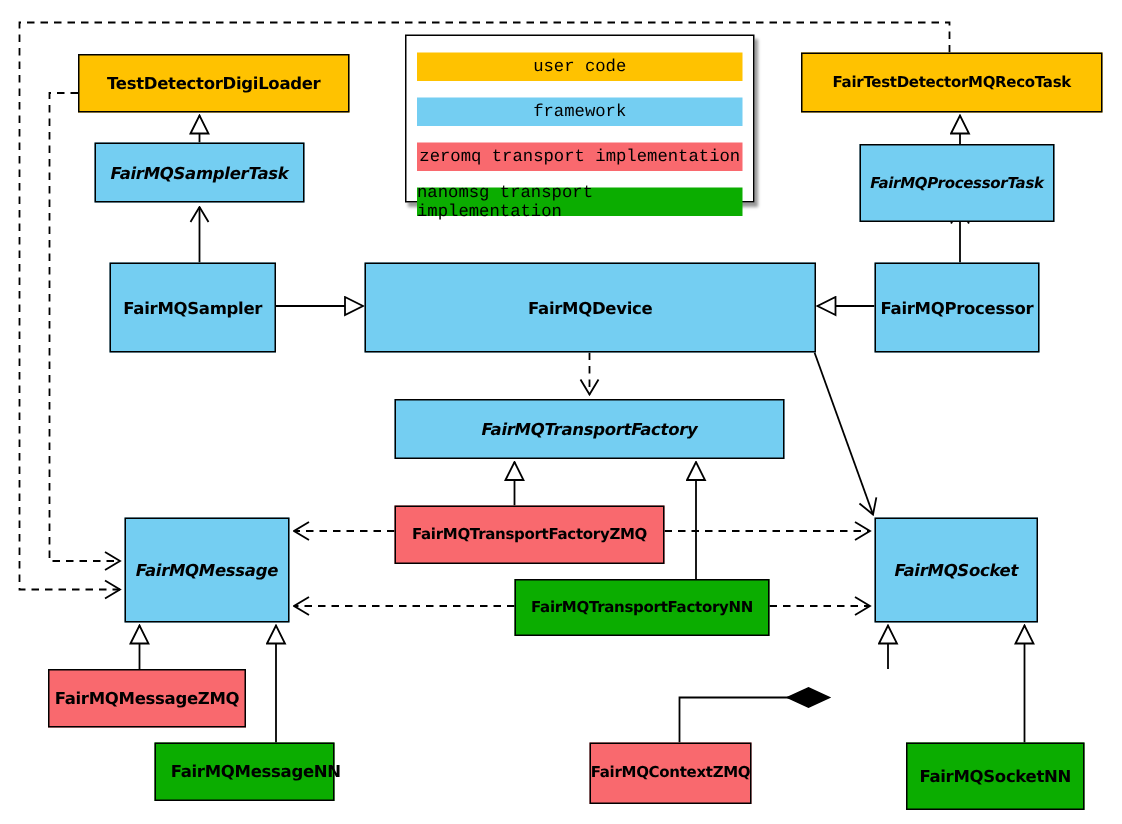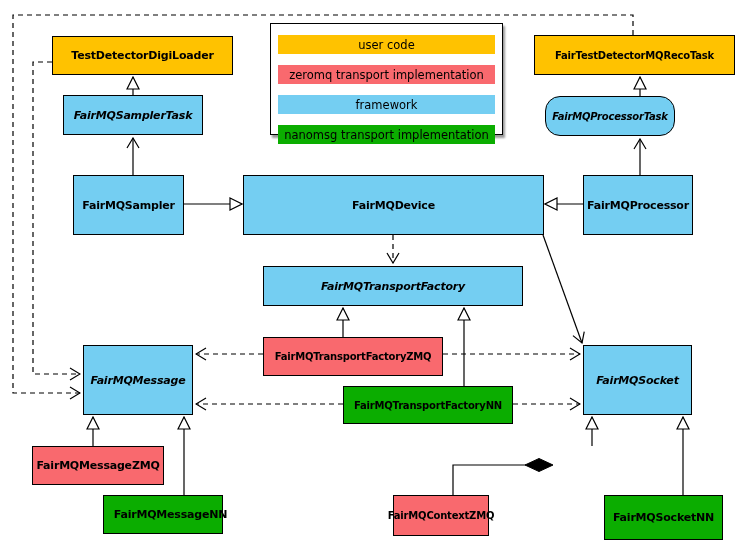--- a/index.html
+++ b/index.html
@@ -17,38 +17,38 @@
   .node.fs10{font-size:10px;}
   .bg-user_code{background:var(--c-user_code,#FFC200);}
   .bg-framework{background:var(--c-framework,#74CEF2);}
   .bg-zeromq{background:var(--c-zeromq,#F9696E);}
   .bg-nanomsg{background:var(--c-nanomsg,#0BAD00);}
 
   
   #n-digiloader{left:52px;top:36px;width:181px;height:39px;}
   #n-samplertask{left:63px;top:95px;width:140px;height:40px;}
   #n-recotask{left:534px;top:35px;width:201px;height:40px;}
-  #n-processortask{left:545px;top:96px;width:130px;height:40px;border-radius:15px;}
+  #n-processortask{left:573px;top:96px;width:130px;height:52px;}
   #n-sampler{left:73px;top:175px;width:111px;height:60px;}
   #n-device{left:243px;top:175px;width:301px;height:60px;}
   #n-processor{left:583px;top:175px;width:110px;height:60px;}
   #n-factory{left:263px;top:266px;width:260px;height:40px;}
   #n-factoryzmq{left:263px;top:337px;width:180px;height:39px;}
   #n-factorynn{left:343px;top:386px;width:170px;height:38px;}
   #n-message{left:83px;top:345px;width:110px;height:70px;text-align:center;}
   #n-socket{left:583px;top:345px;width:109px;height:70px;}
   #n-messagezmq{left:32px;top:446px;width:132px;height:39px;}
   #n-messagenn{left:103px;top:495px;width:120px;height:39px;padding-left:15px;}
-  #n-contextzmq{left:393px;top:495px;width:96px;height:41px;}
+  #n-contextzmq{left:393px;top:495px;width:108px;height:41px;}
   #n-socketzmq{left:553px;top:446px;width:120px;height:39px;}
   #n-socketnn{left:604px;top:495px;width:119px;height:45px;}
 
   .legend{position:absolute;z-index:2;left:270px;top:23px;width:233px;height:112px;
           box-sizing:border-box;background:#fff;border:1.5px solid #000;
-          box-shadow:2px 3px 2px rgba(0,0,0,0.40);padding:11px 7px 0 7px;}
+          box-shadow:2px 3px 2px rgba(0,0,0,0.40);padding:11px 7px 0 7px;font-family:Liberation Mono, monospace;}
   .legend-row{height:19px;margin-bottom:11px;display:flex;align-items:center;justify-content:center;
           font-size:11.5px;color:#000;}
 </style>
 </head>
 <body>
 
 <div class="stage">
 
   <svg class="edges" width="748" height="549" viewBox="0 0 748 549">
     <defs>
@@ -82,22 +82,22 @@
     <path class="dashed" d="M513,404 L580,404" marker-end="url(#chev)"></path>
     <path class="dashed" d="M52,62 L33,62 L33,374 L80,374" marker-end="url(#chev)"></path>
     <path class="dashed" d="M633,35 L633,15 L13,15 L13,393 L80,393" marker-end="url(#chev)"></path>
 
     <path class="solid" d="M453,495 L453,465 L526,465"></path>
     <polygon class="diamond" points="525,465 539,458.5 553,465 539,471.5"></polygon>
   </svg>
 
   <div class="legend">
     <div class="legend-row bg-user_code">user code</div>
+    <div class="legend-row bg-framework">framework</div>
     <div class="legend-row bg-zeromq">zeromq transport implementation</div>
-    <div class="legend-row bg-framework">framework</div>
     <div class="legend-row bg-nanomsg">nanomsg transport implementation</div>
   </div>
 
   <div class="node bg-user_code" id="n-digiloader">TestDetectorDigiLoader</div>
   <div class="node bg-framework abstract" id="n-samplertask">FairMQSamplerTask</div>
   <div class="node bg-user_code fs10" id="n-recotask">FairTestDetectorMQRecoTask</div>
   <div class="node bg-framework abstract fs10" id="n-processortask">FairMQProcessorTask</div>
   <div class="node bg-framework" id="n-sampler">FairMQSampler</div>
   <div class="node bg-framework" id="n-device">FairMQDevice</div>
   <div class="node bg-framework" id="n-processor">FairMQProcessor</div>

